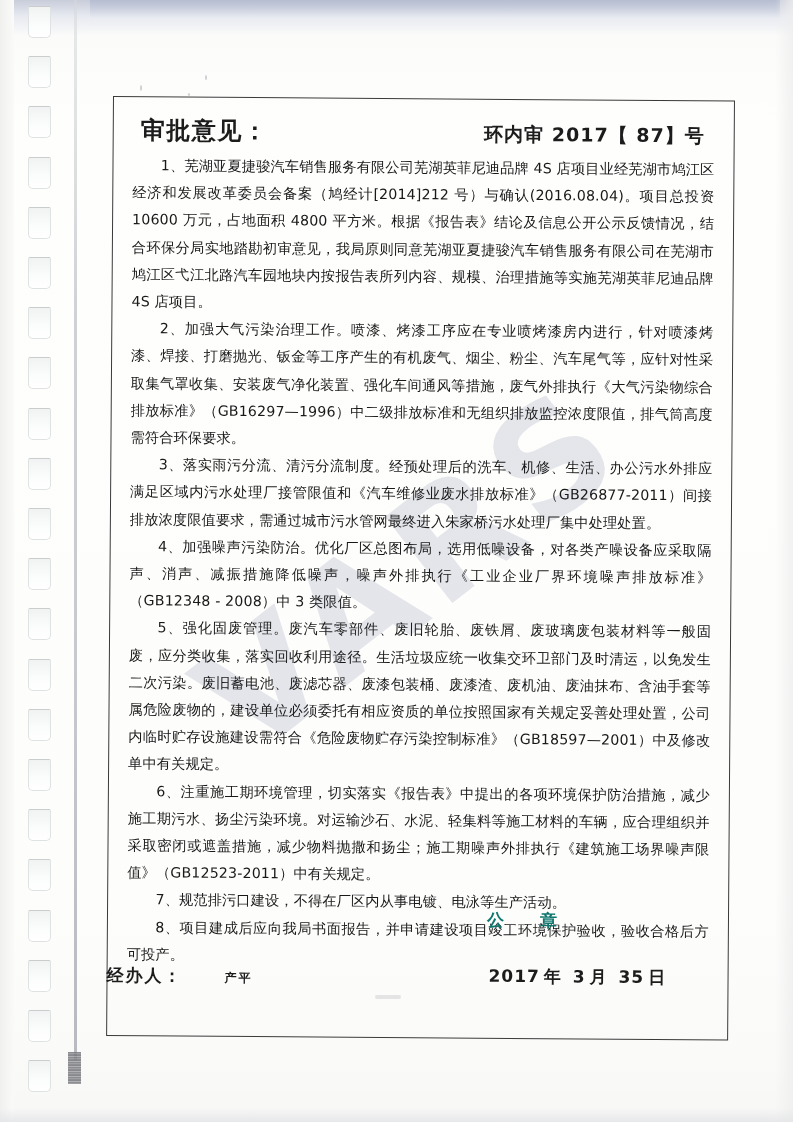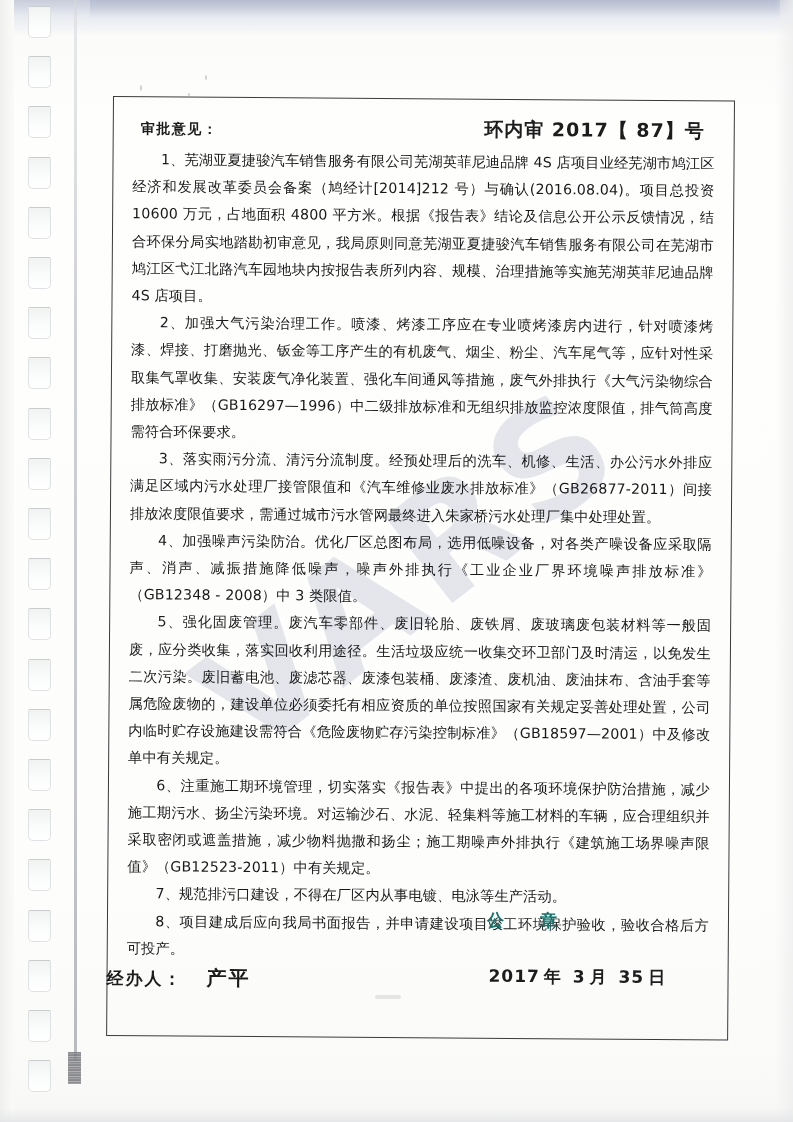--- a/index.html
+++ b/index.html
@@ -135,21 +135,21 @@
   }
 
   
   .hdr {
     display: flex;
     align-items: baseline;
     justify-content: space-between;
     margin: 4px 4px 6px 8px;
   }
   .hdr-title {
-    font-size: 14px;
+    font-size: 24px;
     font-weight: bold;
     letter-spacing: 1.5px;
     font-family: Liberation Mono, monospace;
   }
   .hdr-docno {
     font-size: 19px;
     font-weight: bold;
     letter-spacing: 1px;
     margin-right: 6px;
   }
@@ -187,22 +187,22 @@
     width: 600px;
     display: flex;
     align-items: baseline;
   }
   .signer-label {
     font-size: 17px;
     letter-spacing: 2px;
     font-weight: bold;
   }
   .signer-name {
-    font-size: 20px;
-    margin-left: 24px;
+    font-size: 12px;
+    margin-left: 42px;
     letter-spacing: 2px;
     font-weight: bold;
   }
   .date-row {
     position: absolute;
     left: 380px;
     top: 866px;
     font-size: 17px;
     letter-spacing: 1px;
     font-weight: bold;

